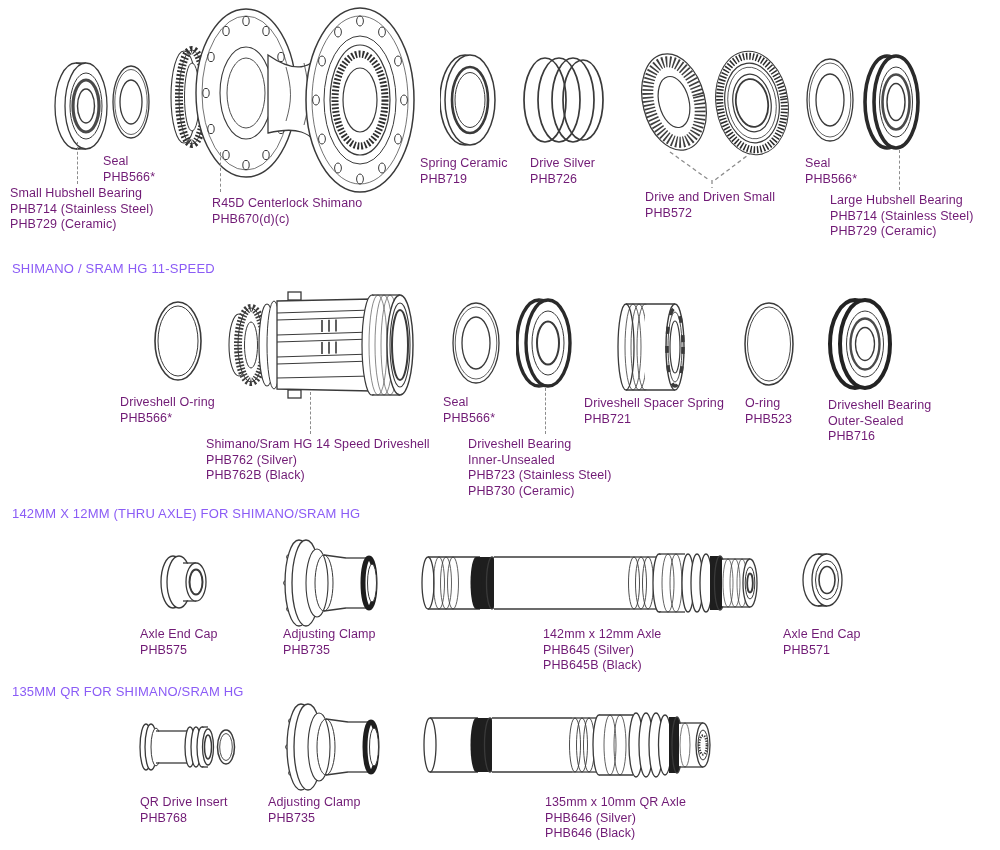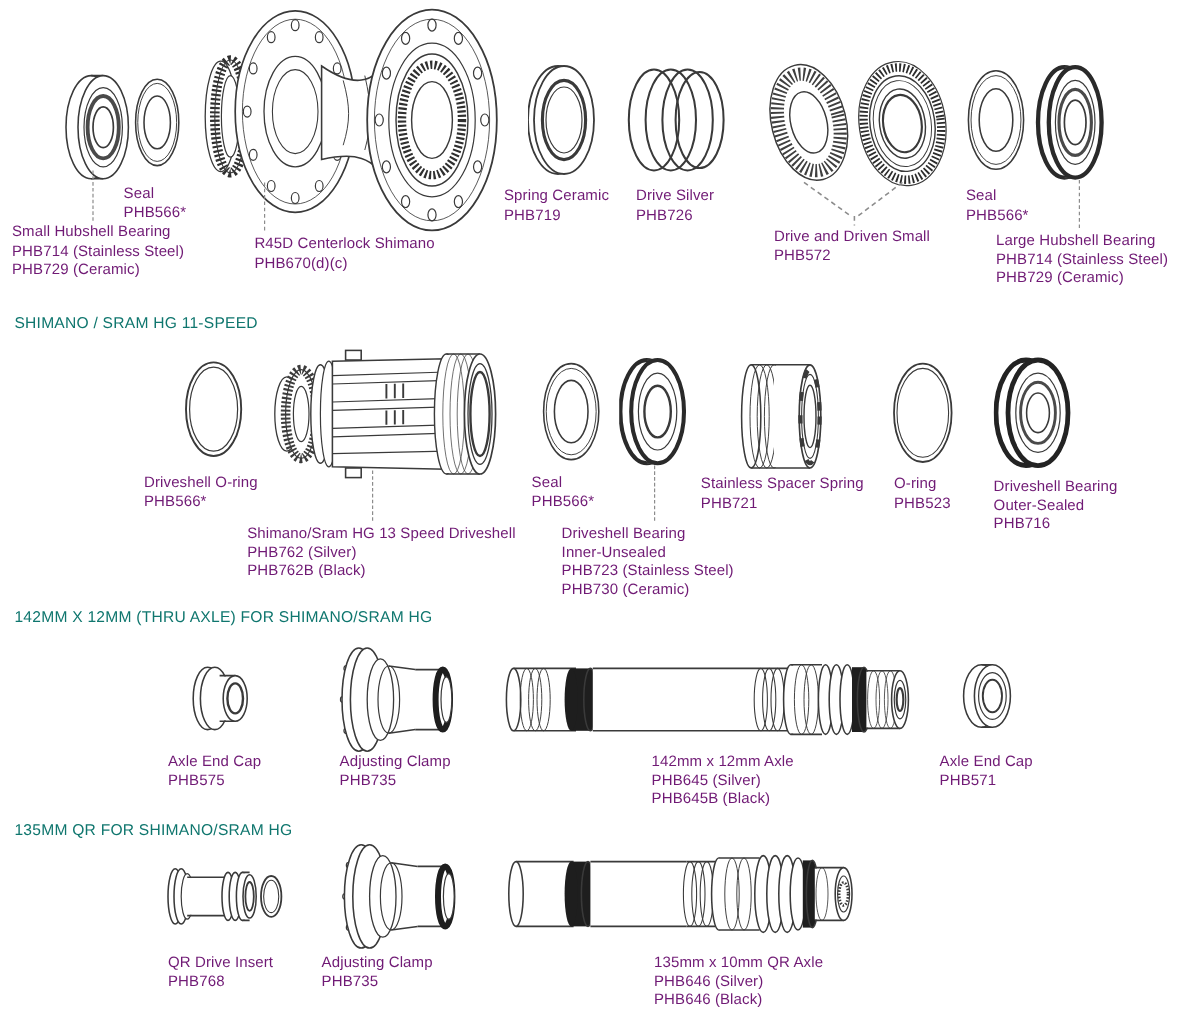--- a/index.html
+++ b/index.html
@@ -1,21 +1,21 @@
 <!DOCTYPE html>
 <html><head>
 <meta charset="utf-8">
 <style>
   html,body{margin:0;padding:0}
   body{width:1000px;height:850px;background:#fff;position:relative;overflow:hidden;
        font-family:"Liberation Sans",sans-serif;color:#1f1f1f}
   .abs{position:absolute}
   .label{position:absolute;font-size:12.5px;line-height:15.5px;white-space:pre-line;
          color:#701a75;letter-spacing:.1px}
-  .header{position:absolute;font-size:13px;line-height:15px;color:#0f766e;letter-spacing:.2px}
+  .header{position:absolute;font-size:13px;line-height:15px;color:#8b5cf6;letter-spacing:.2px}
   .leader{position:absolute;width:0;border-left:1.4px dashed #8c8c8c}
   svg{display:block}
 </style>
 </head>
 <body>
 
 <svg class="abs" style="left:52px;top:60px" width="62" height="92" viewBox="0 0 62 92">
   <g stroke="#3a3a3a" stroke-width="1.3" fill="none">
     <ellipse cx="24" cy="46" rx="21" ry="43" fill="#fff"></ellipse>
     <line x1="24" y1="3" x2="34" y2="3"></line>
@@ -252,30 +252,30 @@
     <ellipse cx="37" cy="47" rx="14.5" ry="25.5" stroke="#4a4a4a" stroke-width="2.4"></ellipse>
     <ellipse cx="37" cy="47" rx="9.5" ry="16.5" fill="#fff" stroke-width="1.3"></ellipse>
   </g>
 </svg>
 
 <div class="leader" style="left:310px;top:392px;height:42px"></div>
 <div class="leader" style="left:545px;top:388px;height:46px"></div>
 
 <div class="label" style="left:120px;top:395px">Driveshell O-ring
 PHB566*</div>
-<div class="label" style="left:206px;top:437px">Shimano/Sram HG 13 Speed Driveshell
+<div class="label" style="left:206px;top:437px">Shimano/Sram HG 14 Speed Driveshell
 PHB762 (Silver)
 PHB762B (Black)</div>
 <div class="label" style="left:443px;top:395px">Seal
 PHB566*</div>
 <div class="label" style="left:468px;top:437px">Driveshell Bearing
 Inner-Unsealed
 PHB723 (Stainless Steel)
 PHB730 (Ceramic)</div>
-<div class="label" style="left:584px;top:396px">Stainless Spacer Spring
+<div class="label" style="left:584px;top:396px">Driveshell Spacer Spring
 PHB721</div>
 <div class="label" style="left:745px;top:396px">O-ring
 PHB523</div>
 <div class="label" style="left:828px;top:398px">Driveshell Bearing
 Outer-Sealed
 PHB716</div>
 
 <div class="header" style="left:12px;top:506px">142MM X 12MM (THRU AXLE) FOR SHIMANO/SRAM HG</div>
 
 <svg class="abs" style="left:158px;top:551px" width="58" height="62" viewBox="0 0 58 62">

